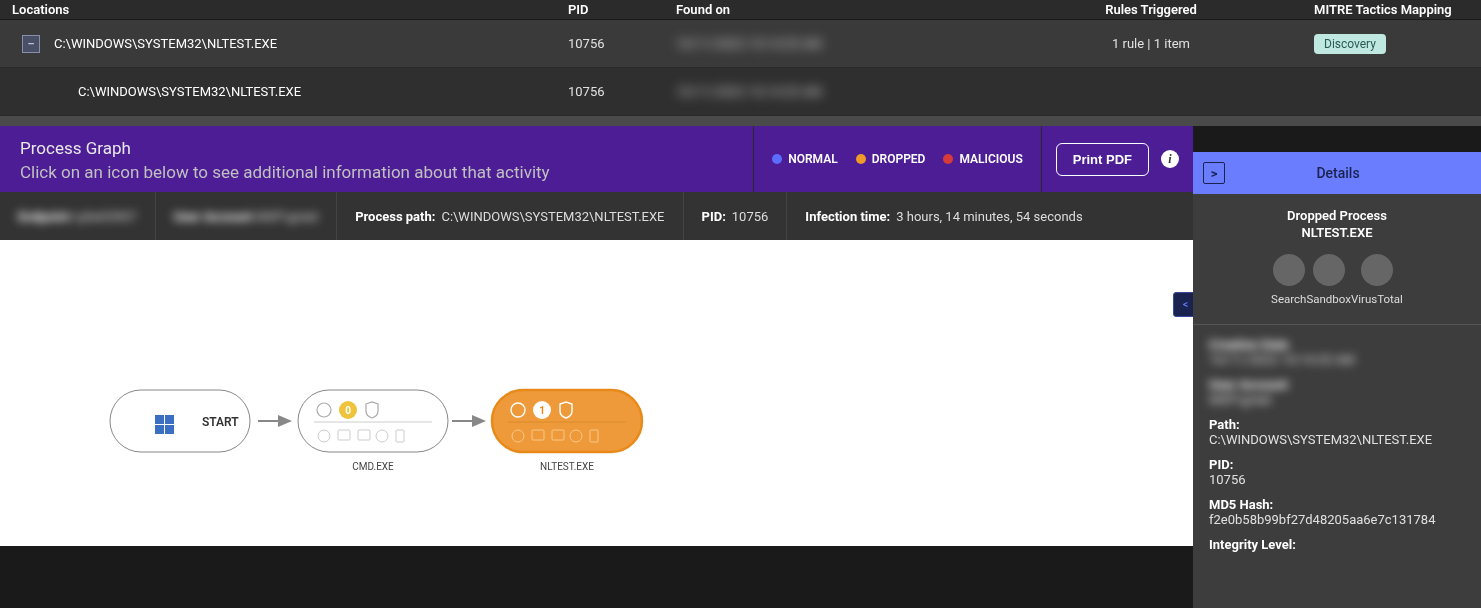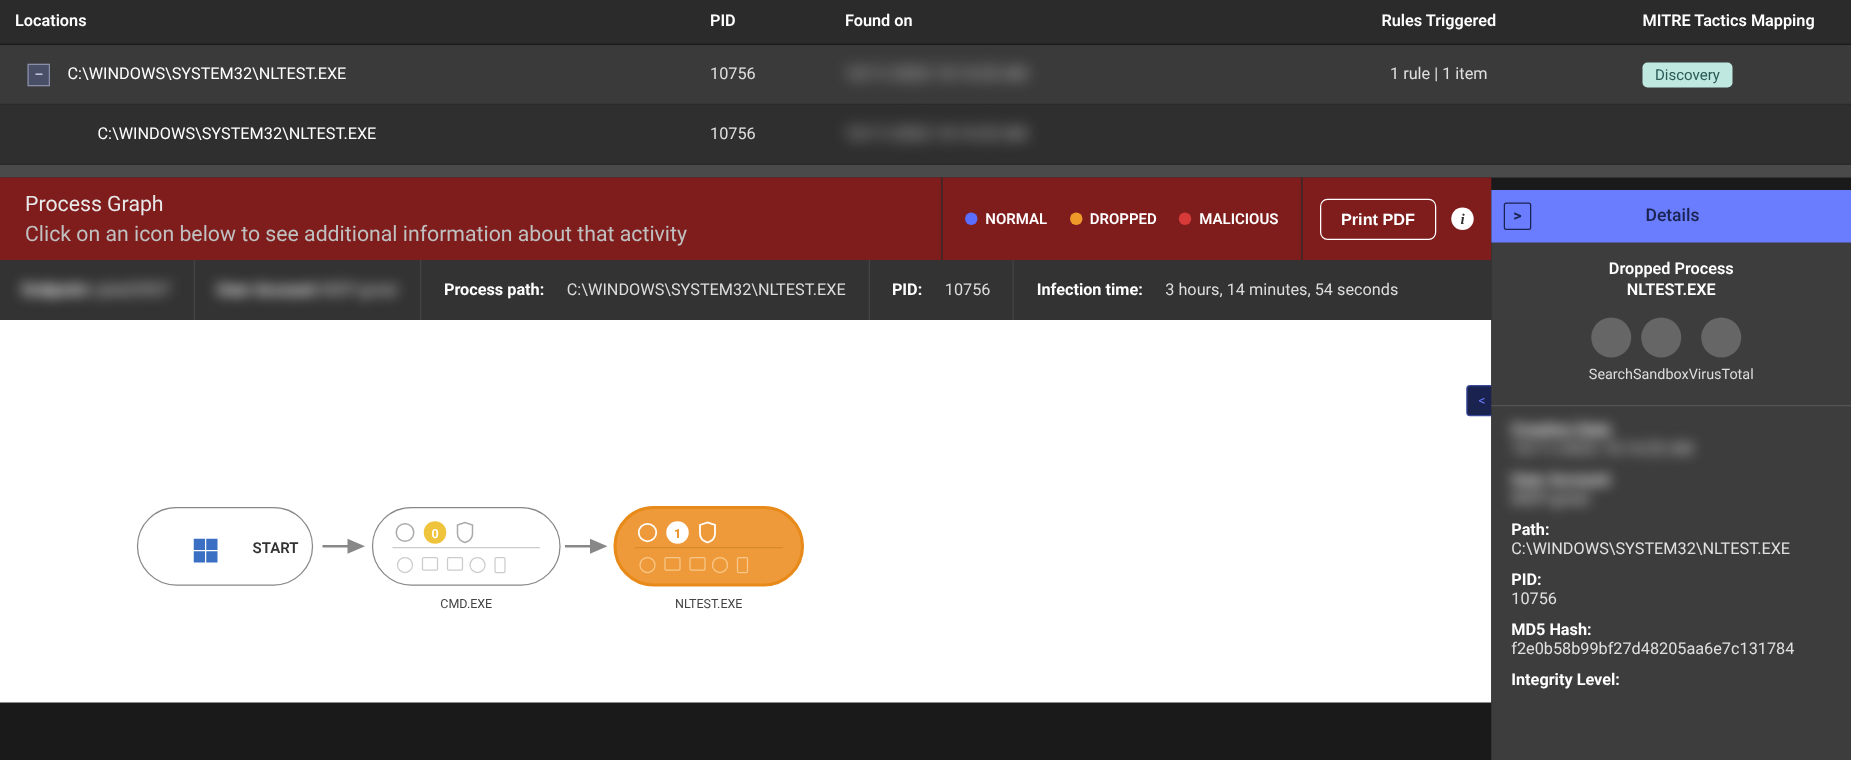--- a/index.html
+++ b/index.html
@@ -1,54 +1,54 @@
 <!DOCTYPE html>
 <html><head>
 <meta charset="utf-8">
 <style>
 * { box-sizing: border-box; margin: 0; padding: 0; }
 body { font-family: -apple-system, BlinkMacSystemFont, "Segoe UI", Roboto, Arial, sans-serif; background: #1a1a1a; color: #e0e0e0; width: 1481px; height: 608px; overflow: hidden; font-size: 13px; }
 
 
-.table-header { display: flex; background: #2b2b2b; border-bottom: 1px solid #1a1a1a; height: 36px; align-items: center; font-weight: 600; color: #fff; font-size: 13px; }
+.table-header { display: flex; background: #2b2b2b; border-bottom: 1px solid #1a1a1a; height: 20px; align-items: center; font-weight: 600; color: #fff; font-size: 13px; }
 .col-loc { width: 568px; padding-left: 12px; }
 .col-pid { width: 108px; }
 .col-found { width: 320px; }
 .col-rules { width: 310px; text-align: center; }
 .col-mitre { flex: 1; padding-left: 8px; }
 
 .table-row { display: flex; background: #3a3a3a; height: 48px; align-items: center; border-bottom: 1px solid #2a2a2a; }
 .table-row.sub { background: #2f2f2f; }
 .expand-btn { width: 18px; height: 18px; border: 1px solid #8a8fa8; background: #4a4f68; display: flex; align-items: center; justify-content: center; color: #c0c4d8; font-size: 11px; font-weight: 700; margin-left: 10px; margin-right: 14px; cursor: pointer; }
 .loc-text { color: #fff; }
 .sub .col-loc { padding-left: 78px; }
 .col-found .blurred { filter: blur(6px); color: #ddd; }
 .badge-yellow { background: #f0c33c; color: #1a1a1a; padding: 4px 12px; border-radius: 14px; font-size: 12px; font-weight: 500; display: inline-block; }
 .badge-teal { background: #bfe8e0; color: #2a5a55; padding: 3px 10px; border-radius: 4px; font-size: 12px; display: inline-block; }
 
 .divider { height: 10px; background: #4a4a4a; }
 
 
-.pg-header { display: flex; background: #7f1d1d; height: 66px; align-items: stretch; }
+.pg-header { display: flex; background: #4c1d95; height: 66px; align-items: stretch; }
 .pg-title-block { padding: 12px 20px; flex: 1; }
 .pg-title { font-size: 17px; color: #e8e8e8; margin-bottom: 4px; }
 .pg-sub { font-size: 17px; color: #c0c0c0; }
 .pg-legend { display: flex; align-items: center; gap: 18px; padding: 0 18px; border-left: 1px solid #2a2a2a; }
 .legend-item { display: flex; align-items: center; gap: 6px; font-size: 12px; font-weight: 600; color: #fff; text-align: right; }
 .dot { width: 10px; height: 10px; border-radius: 50%; }
 .dot-normal { background: #5a6dff; }
 .dot-dropped { background: #f09a2a; }
 .dot-malicious { background: #d83a3a; }
 .pg-actions { display: flex; align-items: center; gap: 12px; padding: 0 14px; border-left: 1px solid #2a2a2a; justify-content: space-between; }
 .btn-print { border: 1.5px solid #fff; background: transparent; color: #fff; padding: 8px 16px; border-radius: 6px; font-weight: 600; cursor: pointer; font-size: 13px; }
 .info-icon { width: 18px; height: 18px; border-radius: 50%; background: #fff; color: #333; display: flex; align-items: center; justify-content: center; font-size: 12px; font-weight: 700; font-style: italic; font-family: Georgia, serif; }
 
 
 .info-bar { display: flex; background: #333333; height: 48px; align-items: center; font-size: 13px; color: #ddd; }
-.info-seg { padding: 0 18px; border-right: 1px solid #444; height: 100%; display: flex; align-items: center; gap: 18px; text-align: center; }
+.info-seg { padding: 0 18px; border-right: 1px solid #444; height: 100%; display: flex; align-items: center; gap: 6px; text-align: center; }
 .info-seg .blurred { filter: blur(5px); }
 .info-label { font-weight: 700; color: #fff; }
 
 
 .canvas-area { position: relative; background: #fff; height: 306px; width: 1193px; }
 .graph-svg { position: absolute; left: 100px; top: 120px; }
 .node { stroke: #888; stroke-width: 1; fill: #fff; }
 .node.dropped { fill: #ef9a3a; stroke: #e88a1a; stroke-width: 2.5; }
 .node-label { font-size: 10px; fill: #444; text-anchor: middle; }
 .start-text { font-size: 12px; font-weight: 600; fill: #333; }

